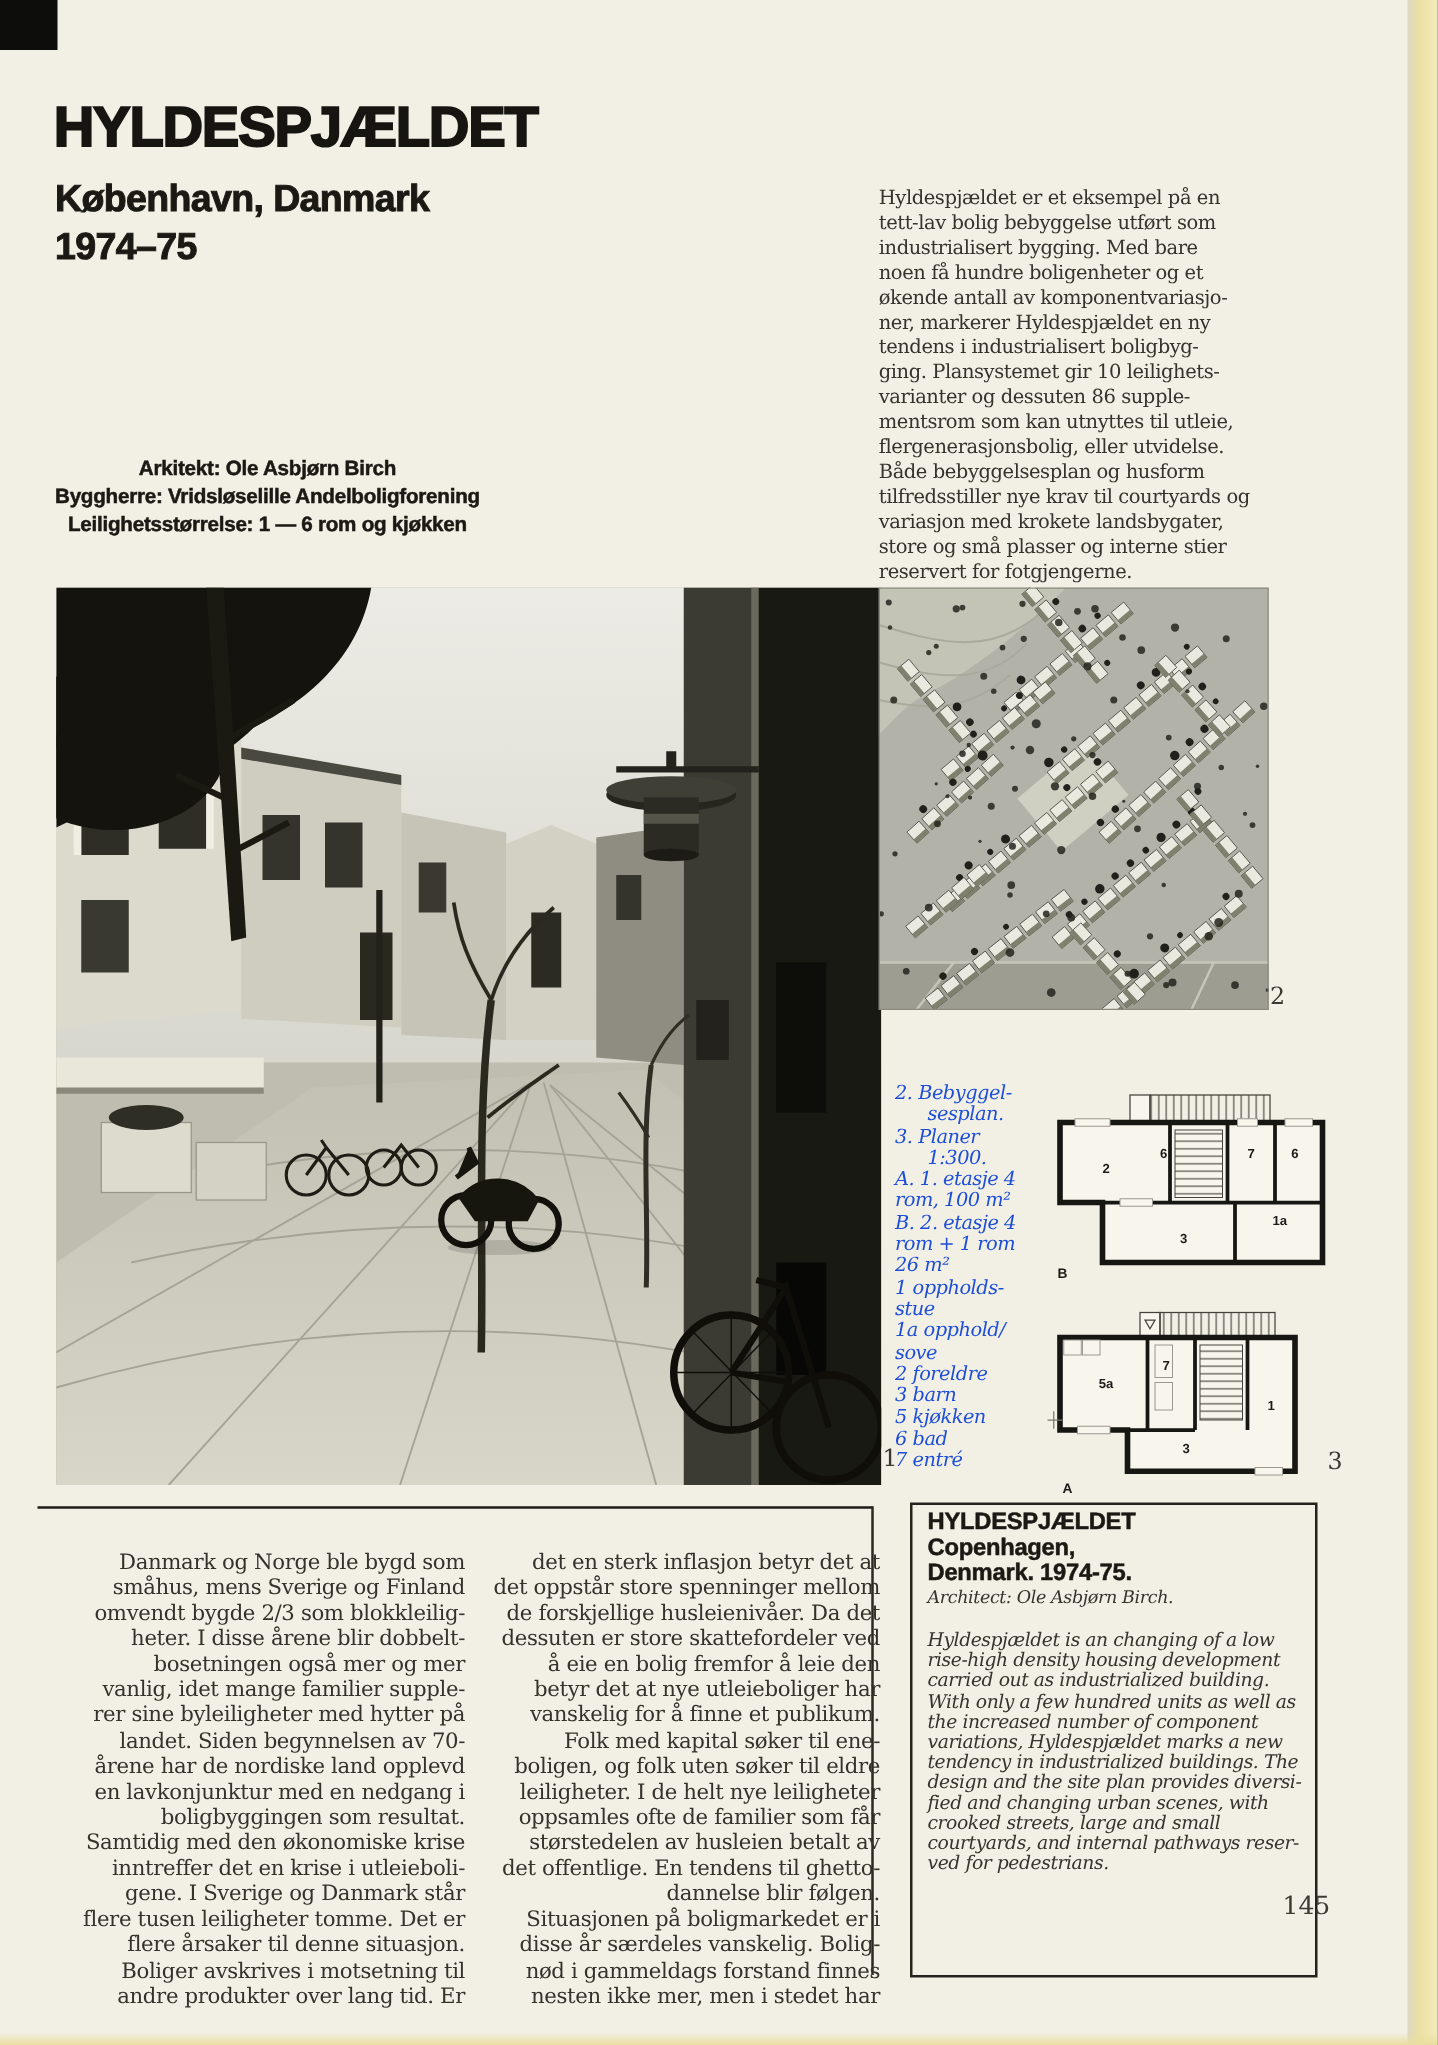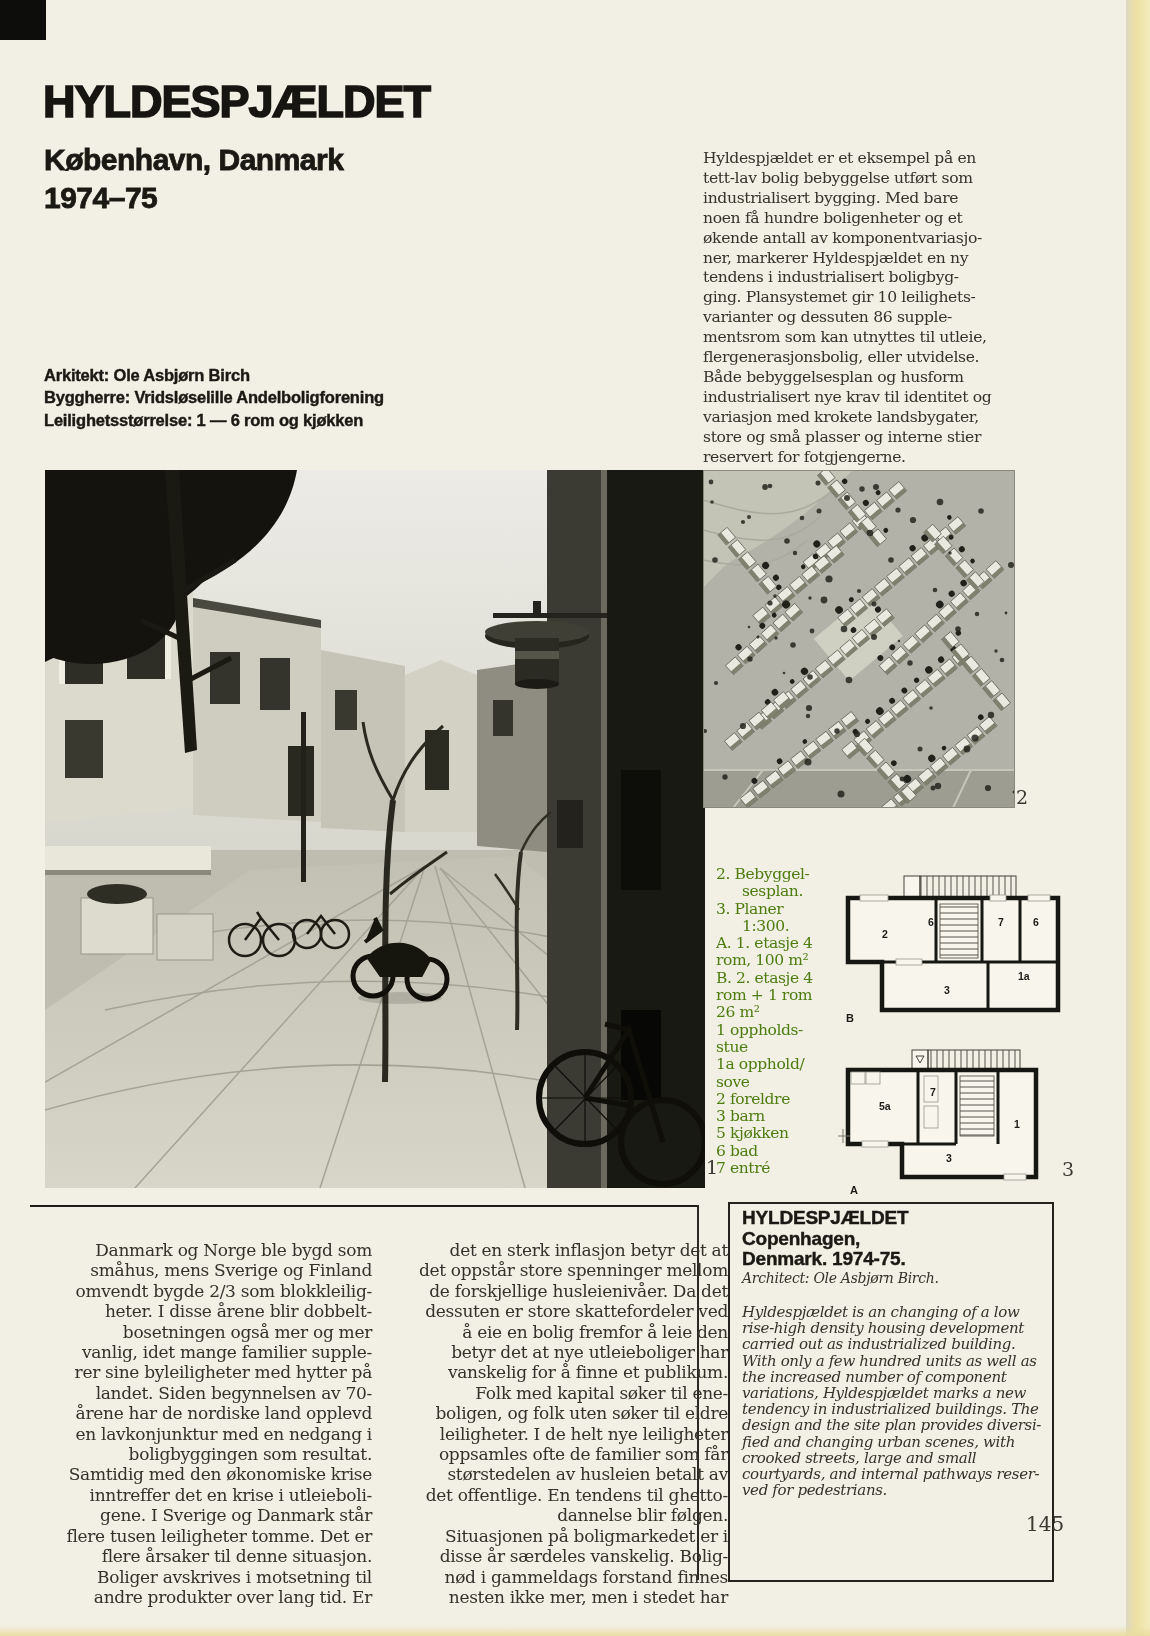--- a/index.html
+++ b/index.html
@@ -19,42 +19,42 @@
   .subtitle,.years{
     left:44px;font-family:"Liberation Sans",sans-serif;font-weight:bold;
     font-size:30px;letter-spacing:-0.5px;color:#1a1914;
     -webkit-text-stroke:0.8px #1a1914;
   }
   .subtitle{top:143px;}
   .years{top:181px;}
   .facts{left:44px;top:364px;font-family:"Liberation Sans",sans-serif;
     font-weight:bold;font-size:16.5px;letter-spacing:-0.2px;color:#1a1914;
     -webkit-text-stroke:0.4px #1a1914;}
-  .facts .ln{line-height:22.4px;white-space:pre;}
+  .facts .ln{line-height:22.4px;white-space:pre;text-align:center;}
   
   .intro{left:703px;top:149px;width:300px;font-size:15.6px;letter-spacing:-0.35px;color:#34332c;}
   .intro .ln{line-height:19.9px;white-space:pre;}
   
   .photo{left:45px;top:470px;width:660px;height:718px;background:#c9c7ba;}
   .siteplan{left:703px;top:470px;width:312px;height:338px;background:#b0b0a6;}
   .fig-num{font-size:19px;color:#3a3933;}
   
-  .caption{left:716px;top:866px;width:110px;font-size:15.5px;letter-spacing:-0.4px;color:#4d7c0f;}
+  .caption{left:716px;top:866px;width:110px;font-style:italic;font-size:15.5px;letter-spacing:-0.4px;color:#1d4ed8;}
   .caption .ln{line-height:17.3px;white-space:pre;}
   .caption .ind{padding-left:26px;}
   
   .planb{left:840px;top:868px;}
   .plana{left:838px;top:1036px;}
   .room-label{font-family:"Liberation Sans",sans-serif;font-size:10.5px;fill:#1c1b17;font-weight:bold;}
   .plan-letter{font-family:"Liberation Sans",sans-serif;font-size:11px;fill:#1c1b17;font-weight:bold;}
   
   .rule{left:30px;top:1205px;width:668px;height:2px;background:#1d1c18;}
   .divider{left:697px;top:1205px;width:2px;height:375px;background:#2a2924;}
   .colA{left:42px;top:1240px;width:330px;}
-  .colB{left:374px;top:1240px;width:330px;margin-left:24px;}
+  .colB{left:374px;top:1240px;width:330px;}
   .bodycol{font-size:17px;letter-spacing:-0.3px;color:#33322b;text-align:right;}
   .bodycol .ln{line-height:20.4px;white-space:pre;}
   .sumbox{left:728px;top:1202px;width:322px;height:376px;border:2px solid #23221d;background:transparent;}
   .sumbox-title{position:absolute;left:12px;top:4px;font-family:"Liberation Sans",sans-serif;
     font-weight:bold;font-size:19px;letter-spacing:-0.2px;color:#1a1914;
     -webkit-text-stroke:0.4px #1a1914;}
   .sumbox-title .ln{line-height:20.6px;white-space:pre;}
   .sumbox-architect{position:absolute;left:12px;top:66px;font-style:italic;font-size:14px;letter-spacing:-0.3px;color:#34332c;}
   .sumbox-body{position:absolute;left:12px;top:100px;width:308px;font-style:italic;font-size:15px;letter-spacing:-0.35px;color:#34332c;}
   .sumbox-body .ln{line-height:16.2px;white-space:pre;}
@@ -90,21 +90,21 @@
       <div class="ln">industrialisert bygging. Med bare</div>
       <div class="ln">noen få hundre boligenheter og et</div>
       <div class="ln">økende antall av komponentvariasjo-</div>
       <div class="ln">ner, markerer Hyldespjældet en ny</div>
       <div class="ln">tendens i industrialisert boligbyg-</div>
       <div class="ln">ging. Plansystemet gir 10 leilighets-</div>
       <div class="ln">varianter og dessuten 86 supple-</div>
       <div class="ln">mentsrom som kan utnyttes til utleie,</div>
       <div class="ln">flergenerasjonsbolig, eller utvidelse.</div>
       <div class="ln">Både bebyggelsesplan og husform</div>
-      <div class="ln">industrialisert nye krav til identitet og</div>
+      <div class="ln">tilfredsstiller nye krav til courtyards og</div>
       <div class="ln">variasjon med krokete landsbygater,</div>
       <div class="ln">store og små plasser og interne stier</div>
       <div class="ln">reservert for fotgjengerne.</div>
     </div>
 
   <div class="abs photo">
     <svg width="660" height="718" viewBox="0 0 660 718">
       <defs>
         <linearGradient id="sky" x1="0" y1="0" x2="0" y2="1">
           <stop offset="0" stop-color="#ecebe5"></stop>

